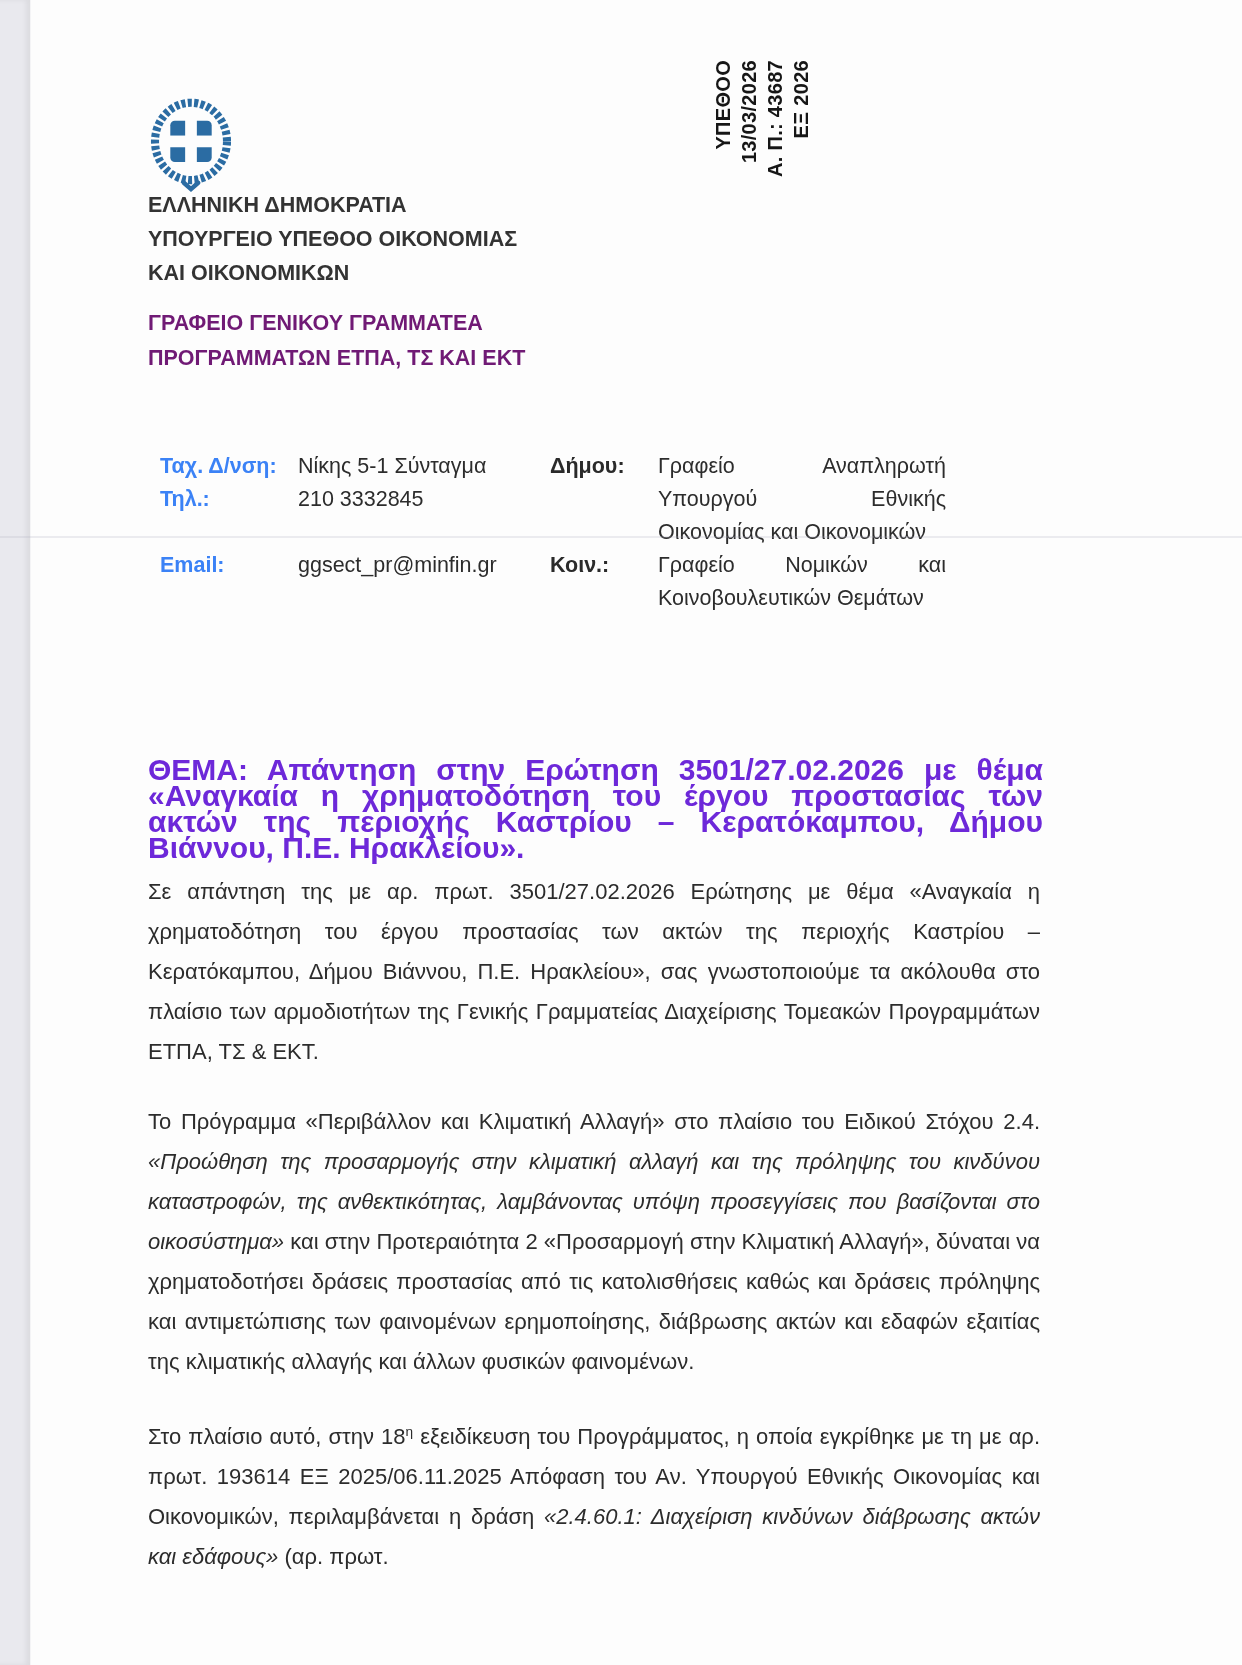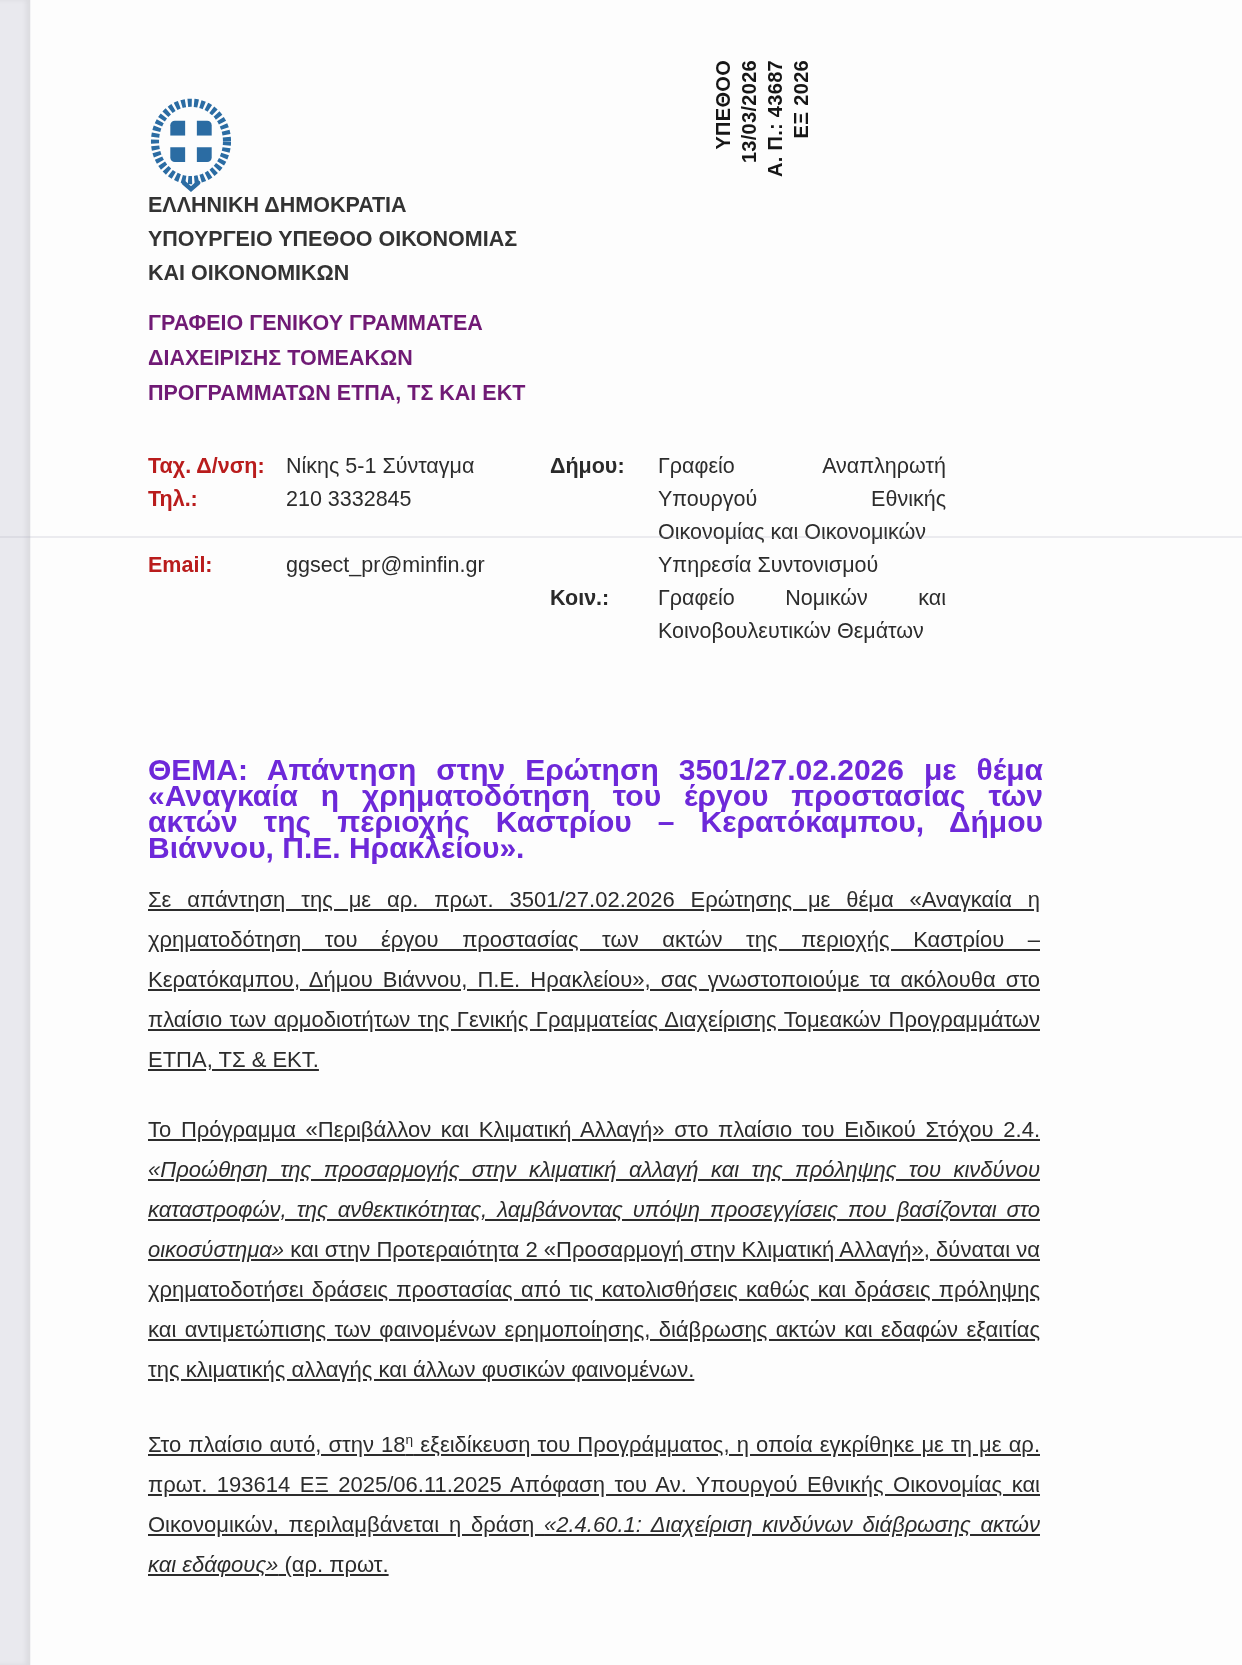--- a/index.html
+++ b/index.html
@@ -44,21 +44,21 @@
     position:absolute;left:148px;top:188px;
     font-weight:bold;font-size:21.5px;line-height:34px;color:#333;
   }
   .office-block{
     position:absolute;left:148px;top:306px;
     font-weight:bold;font-size:21.5px;line-height:35px;color:#701a75;
   }
   
   .info{position:absolute;left:148px;top:450px;width:800px;font-size:21.5px;line-height:33px;}
   .crow{position:absolute;left:0;white-space:nowrap;}
-  .crow .lbl{display:inline-block;width:132px;font-weight:bold;color:#b91c1c;}
+  .crow .lbl{display:inline-block;width:132px;font-weight:bold;color:#3b82f6;margin-left:12px;}
   .row-addr{top:0;}
   .row-tel{top:33px;}
   .row-email{top:99px;}
   .recipients{
     position:absolute;left:402px;top:0;width:396px;
     display:grid;grid-template-columns:108px 288px;align-items:start;
   }
   .recipients .lbl{font-weight:bold;color:#2a2a2a;}
   .just{text-align:justify;text-justify:inter-word;}
   .scan-line{
@@ -68,21 +68,21 @@
   
   .subject{
     position:absolute;left:148px;top:757px;width:895px;
     font-weight:bold;font-size:30px;line-height:26px;
     text-align:justify;color:#6d28d9;
   }
   .body{
     position:absolute;left:148px;top:868px;width:892px;
     font-size:22px;line-height:40px;text-align:justify;
   }
-  .body p{margin:12px 0 30px 0;text-decoration:underline;}
+  .body p{margin:4px 0 30px 0;}
   .run-n{font-style:normal;}
   .run-i{font-style:italic;}
   .run-sup{vertical-align:super;font-size:0.62em;}
 </style>
 </head>
 <body>
 
 <div class="canvas">
   <div class="gutter"></div>
 
@@ -104,21 +104,20 @@
     <path d="M42 96 L50 103 L58 96" stroke="#2b6ca3" stroke-width="5" fill="none" stroke-linecap="round"></path>
   </svg>
 
   <div class="org-block">
     <div>ΕΛΛΗΝΙΚΗ ΔΗΜΟΚΡΑΤΙΑ</div>
     <div>ΥΠΟΥΡΓΕΙΟ ΥΠΕΘΟΟ ΟΙΚΟΝΟΜΙΑΣ</div>
     <div>ΚΑΙ ΟΙΚΟΝΟΜΙΚΩΝ</div>
   </div>
   <div class="office-block">
     <div>ΓΡΑΦΕΙΟ ΓΕΝΙΚΟΥ ΓΡΑΜΜΑΤΕΑ</div>
-    <div>ΔΙΑΧΕΙΡΙΣΗΣ ΤΟΜΕΑΚΩΝ</div>
     <div>ΠΡΟΓΡΑΜΜΑΤΩΝ ΕΤΠΑ, ΤΣ ΚΑΙ ΕΚΤ</div>
   </div>
 
   <div class="info">
     <div class="crow row-addr">
       <span class="lbl">Ταχ. Δ/νση:</span>
       <span>Νίκης 5-1 Σύνταγμα</span>
     </div>
     <div class="crow row-tel">
       <span class="lbl">Τηλ.:</span>
@@ -126,21 +125,20 @@
     </div>
     <div class="crow row-email">
       <span class="lbl">Email:</span>
       <span>ggsect_pr@minfin.gr</span>
     </div>
 
     <div class="recipients">
       <div class="lbl">Δήμου:</div>
       <div>
         <div class="just">Γραφείο Αναπληρωτή Υπουργού Εθνικής Οικονομίας και Οικονομικών</div>
-        <div>Υπηρεσία Συντονισμού</div>
       </div>
       <div class="lbl">Κοιν.:</div>
       <div class="just">Γραφείο Νομικών και Κοινοβουλευτικών Θεμάτων</div>
     </div>
   </div>
 
   <div class="scan-line"></div>
 
   <div class="subject">ΘΕΜΑ: Απάντηση στην Ερώτηση 3501/27.02.2026 με θέμα «Αναγκαία η χρηματοδότηση του έργου προστασίας των ακτών της περιοχής Καστρίου – Κερατόκαμπου, Δήμου Βιάννου, Π.Ε. Ηρακλείου».</div>
 

